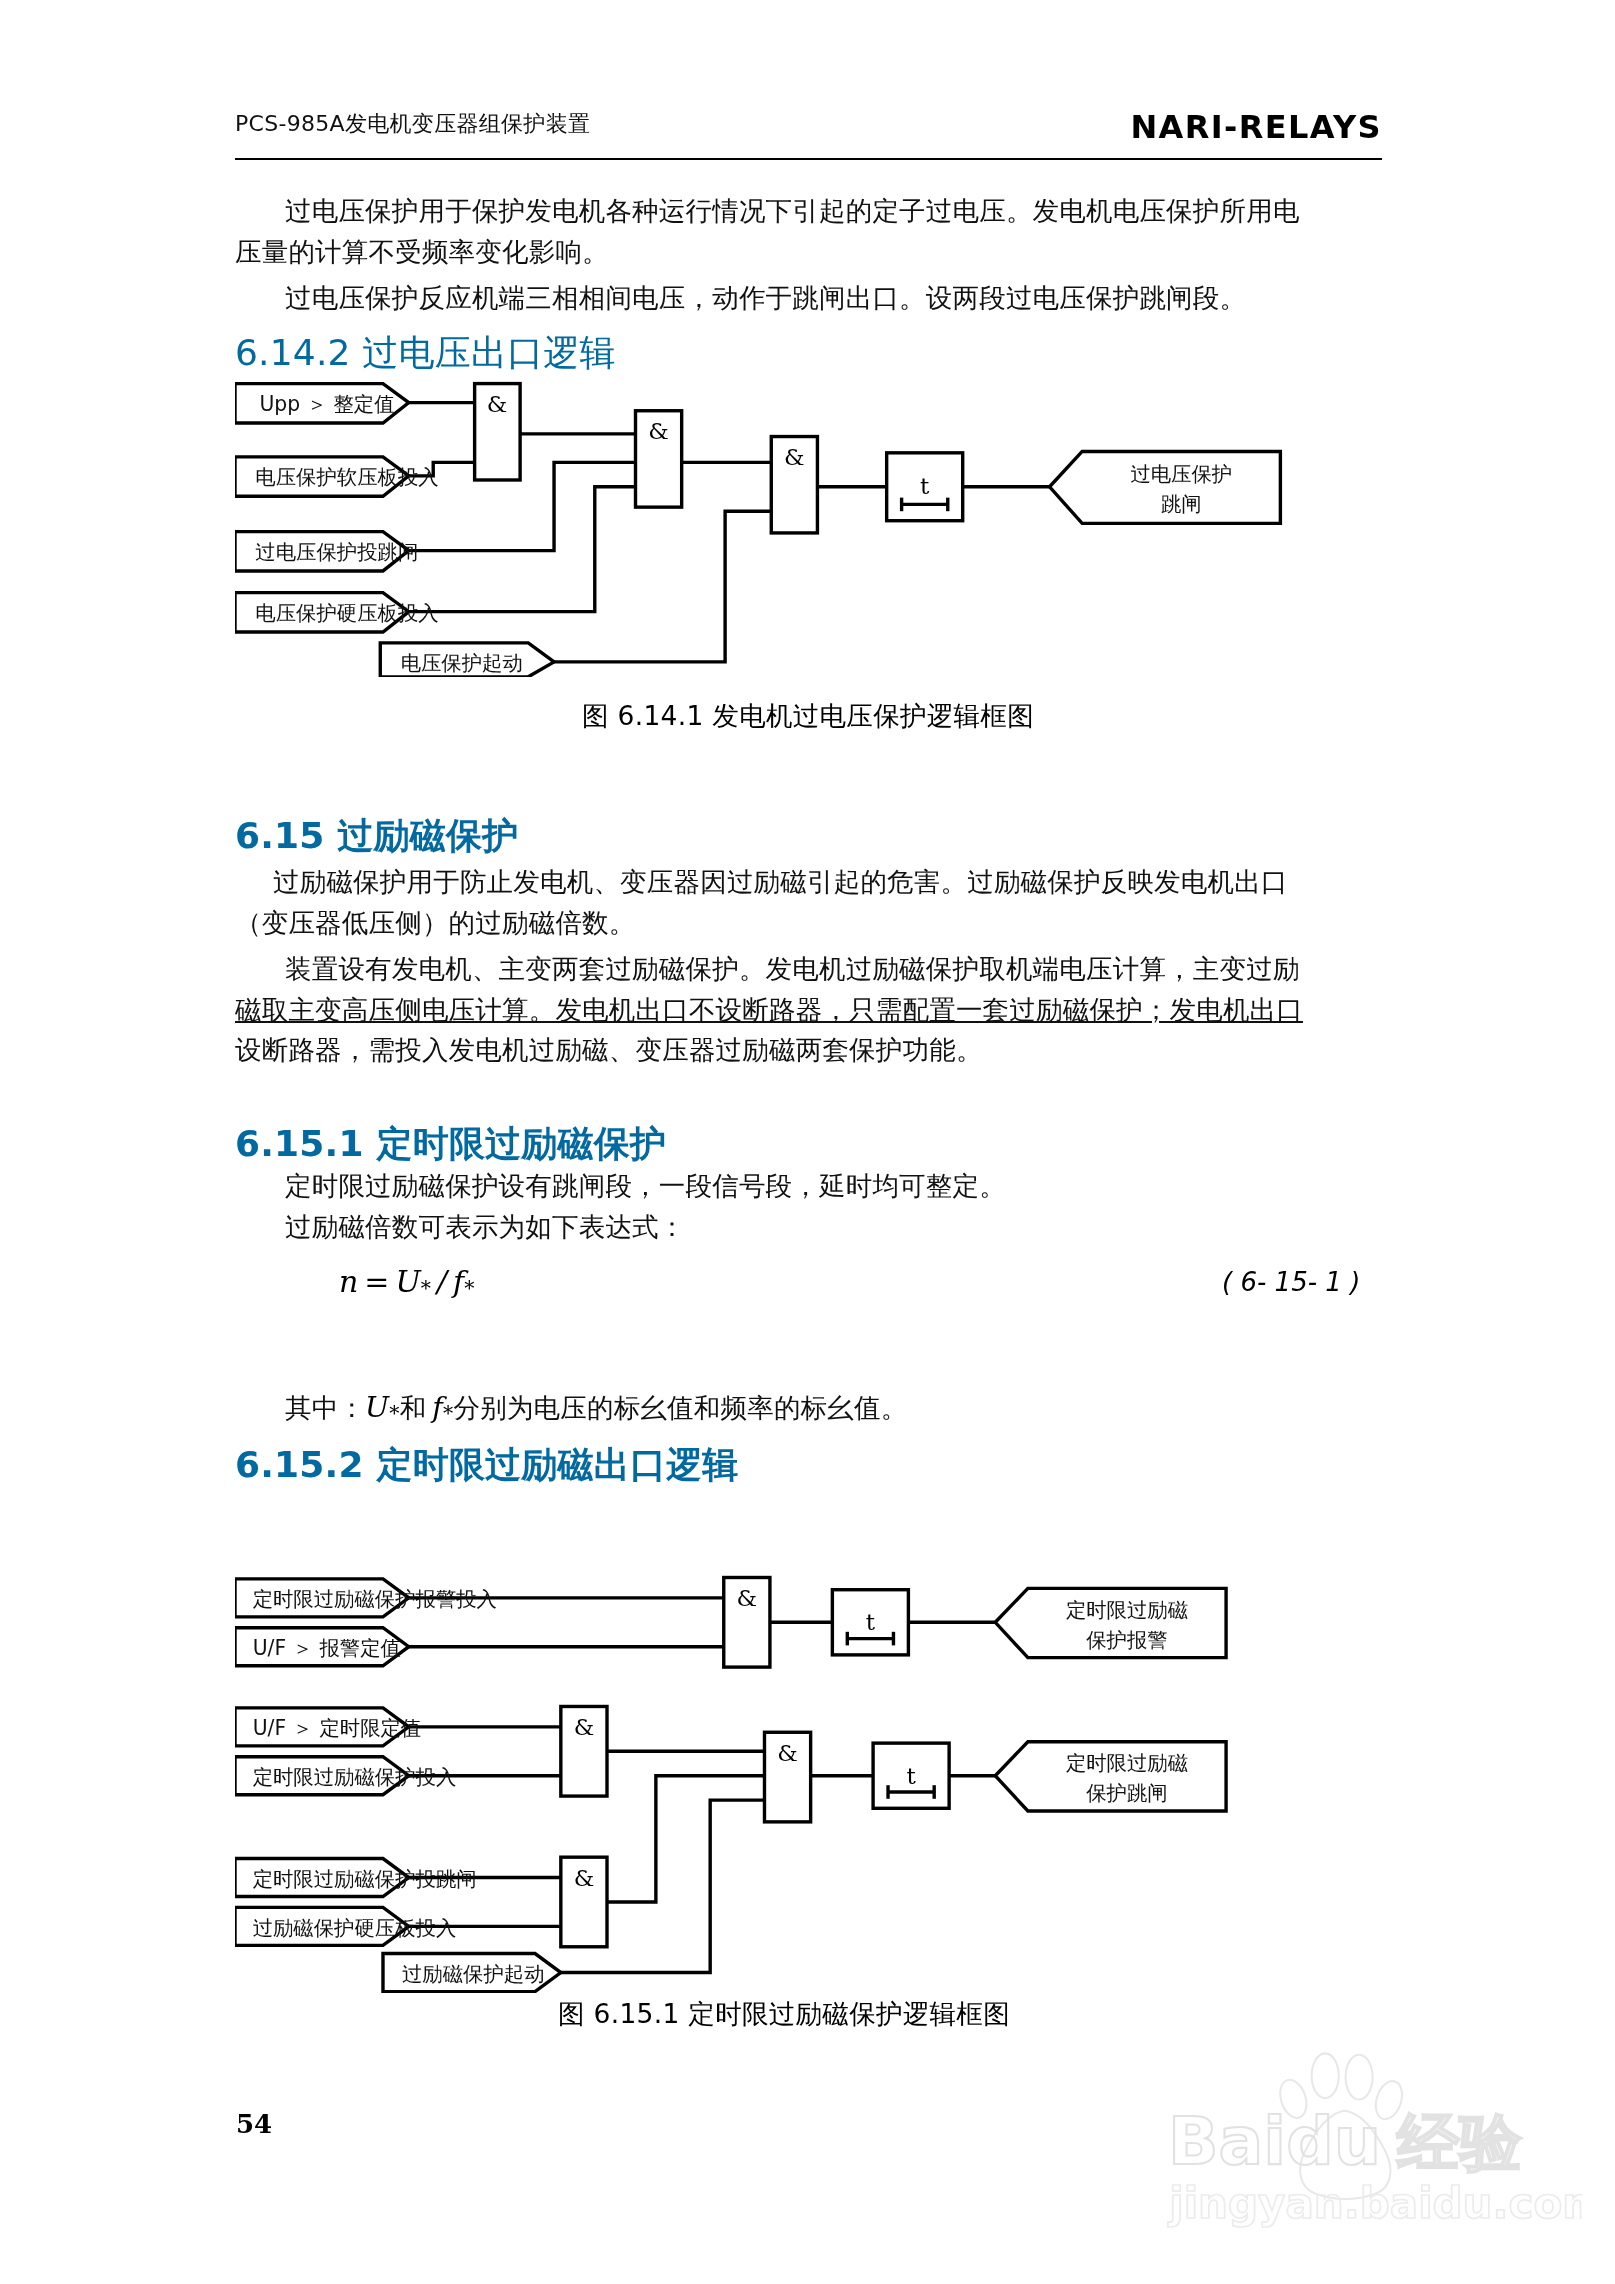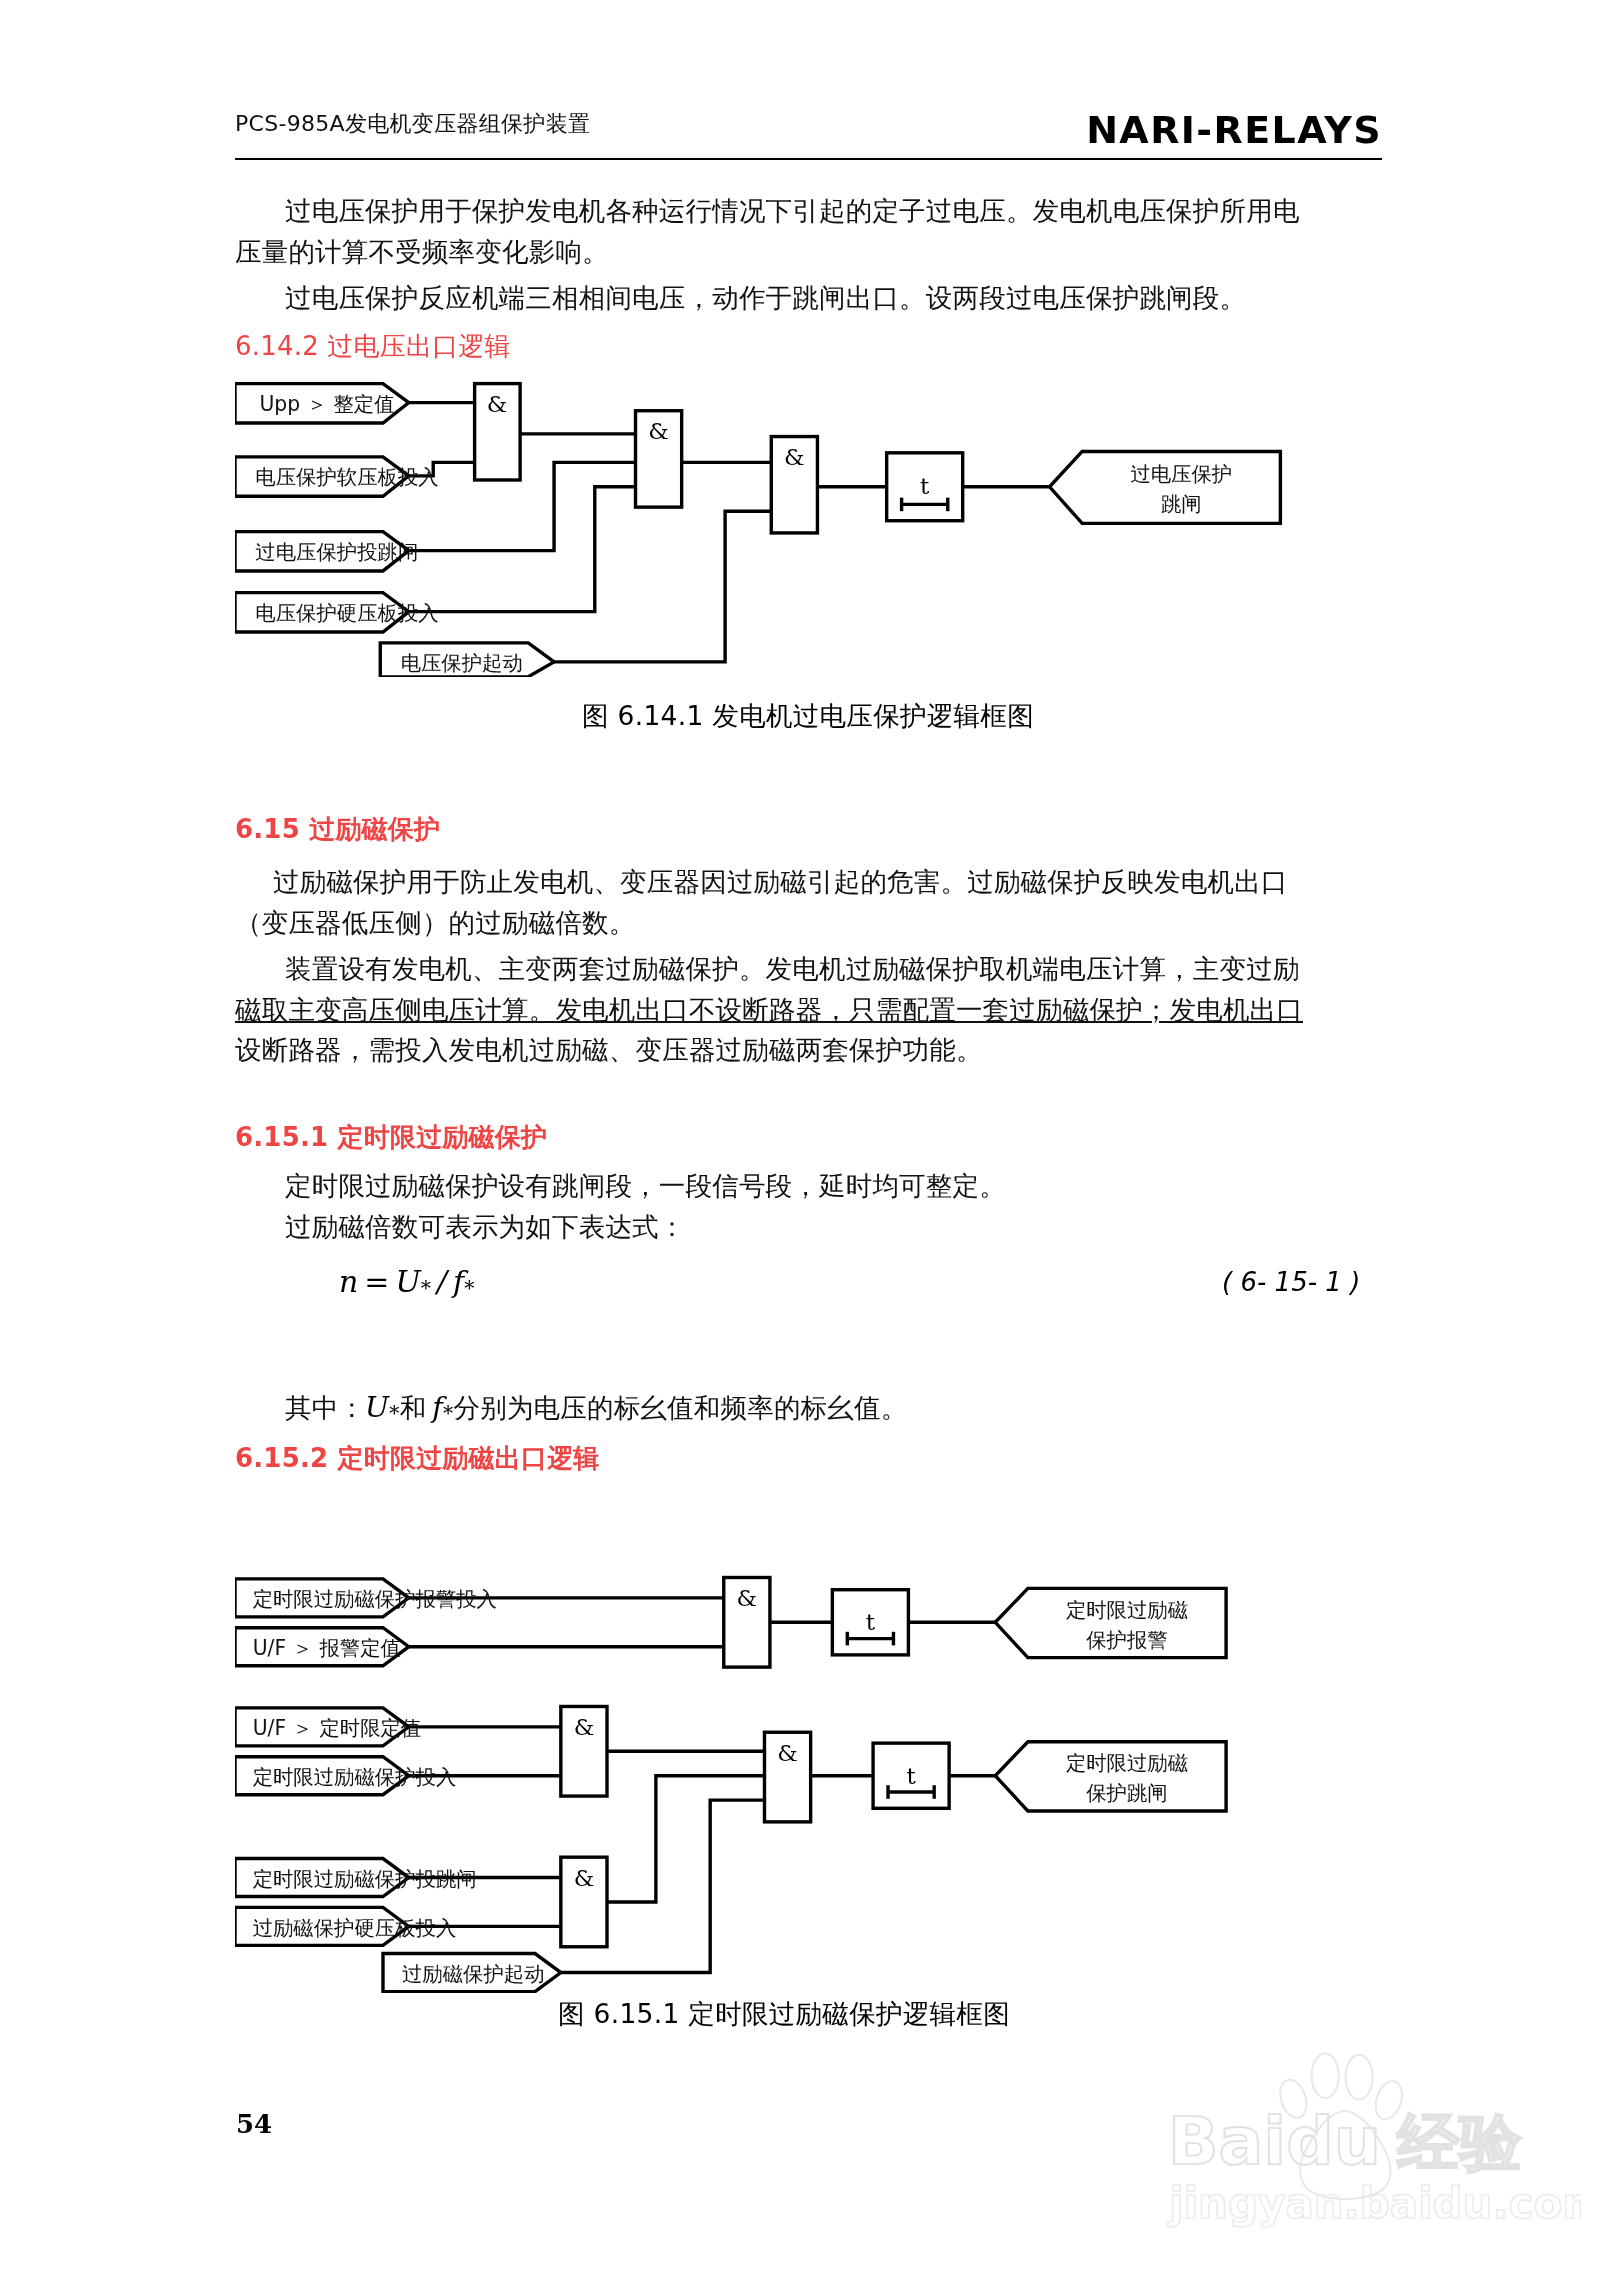--- a/index.html
+++ b/index.html
@@ -15,34 +15,34 @@
   
   .hdr{
     position:absolute;left:235px;top:109px;width:1147px;height:53px;
   }
   .hdr-left{
     position:absolute;left:0;top:0;
     font-size:22px;color:#111;letter-spacing:0.3px;white-space:nowrap;
   }
   .hdr-right{
     position:absolute;right:0;top:-1.4px;
-    font-size:38px;font-weight:700;color:#000;letter-spacing:1.4px;white-space:nowrap;
+    font-size:32px;font-weight:700;color:#000;letter-spacing:1.4px;white-space:nowrap;
   }
   .hdr-rule{
     position:absolute;left:235px;top:158px;width:1147px;height:0;
     border-top:2.7px solid #000;
   }
 
   
   .txt{
     position:absolute;color:#111;font-size:26.5px;line-height:41px;
     letter-spacing:0.2px;white-space:nowrap;
   }
   .h-sec{
-    position:absolute;color:#ef4444;font-size:26px;letter-spacing:0.2px;white-space:nowrap;
+    position:absolute;color:#0369a1;font-size:36px;letter-spacing:0.2px;white-space:nowrap;
   }
   .h-sec.bold{font-weight:700;}
   .cap{
     position:absolute;color:#000;font-size:26.5px;letter-spacing:0.3px;
     white-space:nowrap;text-align:center;
   }
   .formula{
     position:absolute;color:#000;
     font-family:"DejaVu Serif","Liberation Serif",serif;
     font-style:italic;font-size:30px;white-space:nowrap;

